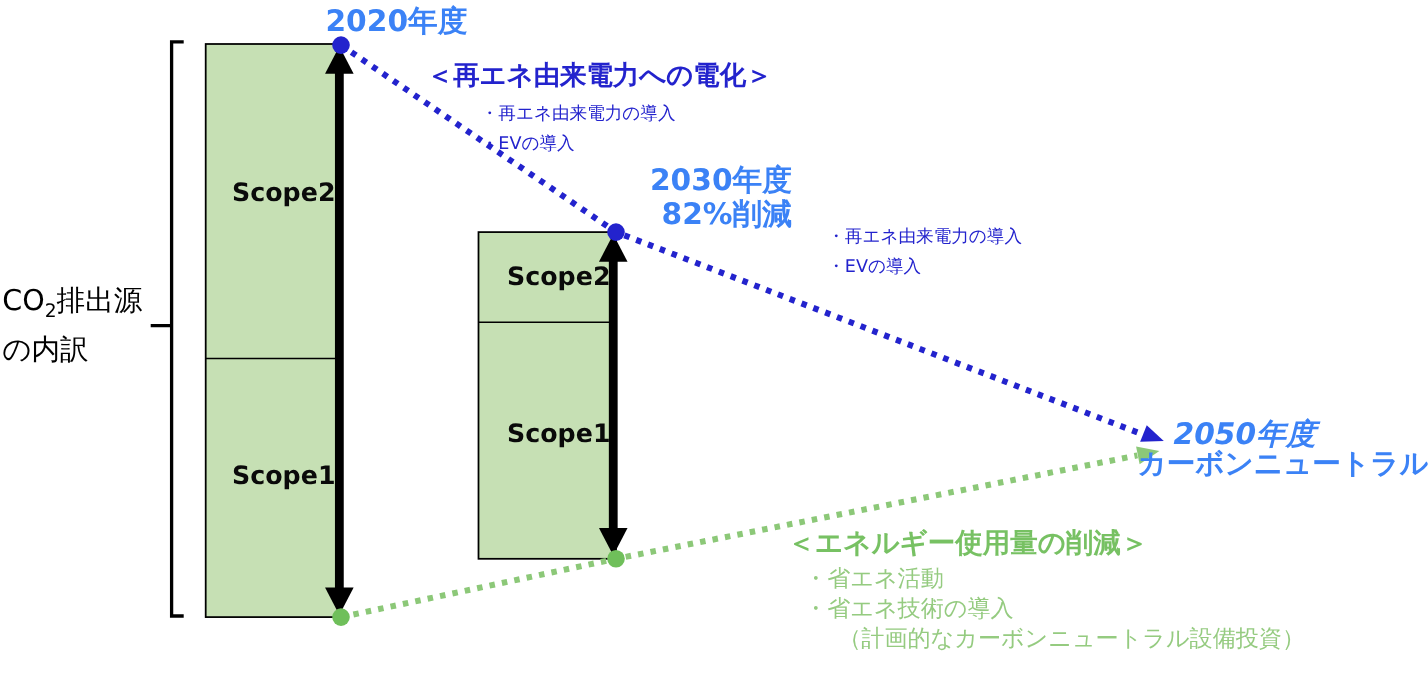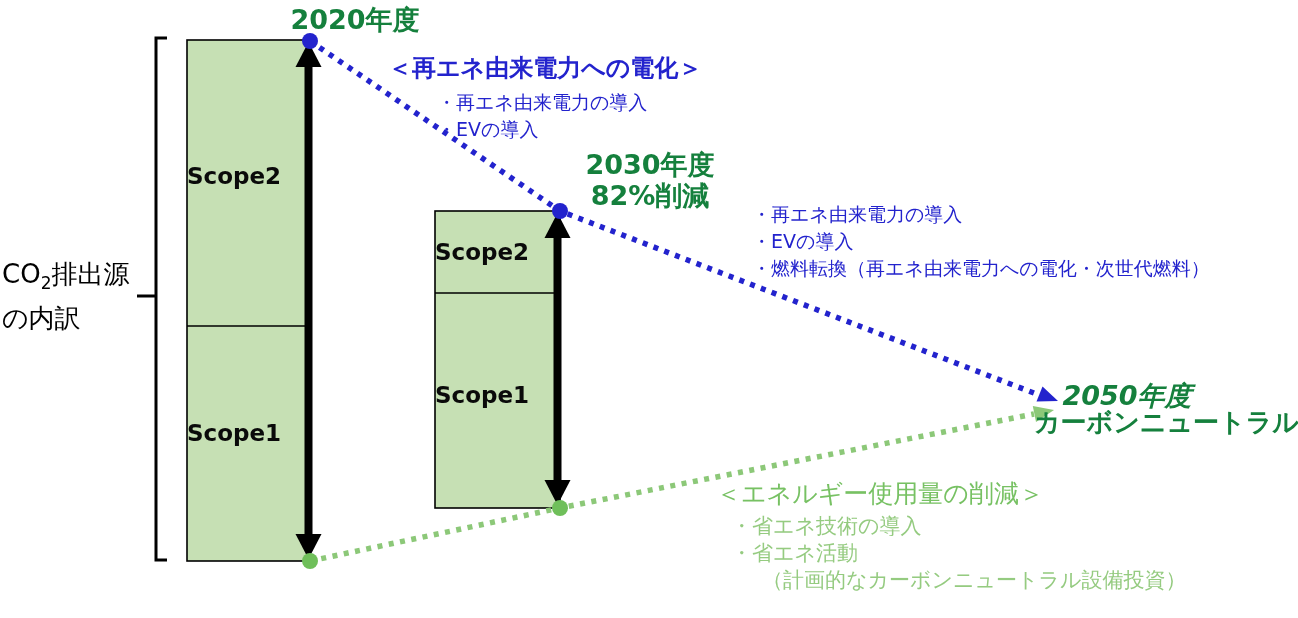--- a/index.html
+++ b/index.html
@@ -22,27 +22,27 @@
   .bar-divider{stroke:var(--c-bar-border);stroke-width:1.4;}
   .bracket{stroke:var(--c-black);stroke-width:3;fill:none;}
   .dotted{fill:none;stroke-width:5.5;stroke-dasharray:5 6.5;stroke-linecap:butt;}
   .dotted.blue{stroke:var(--c-blue);}
   .dotted.green{stroke:var(--c-green-line);}
   .fill-blue{fill:var(--c-blue);}
   .fill-green-arrow{fill:var(--c-green-line);}
   .fill-green-dot{fill:var(--c-green-dot);}
   .black-shaft{stroke:var(--c-black);stroke-width:8;}
   .black-head{fill:var(--c-black);}
-  .milestone{position:absolute;font-weight:bold;color:#15803d;text-align:center;font-size:27px;line-height:31px;white-space:nowrap;}
-  .scope-label{position:absolute;font-weight:bold;font-size:23px;color:#0a0a0a;text-align:left;white-space:nowrap;}
+  .milestone{position:absolute;font-weight:bold;color:#3b82f6;text-align:right;font-size:27px;line-height:31px;white-space:nowrap;}
+  .scope-label{position:absolute;font-weight:bold;font-size:23px;color:#0a0a0a;text-align:right;white-space:nowrap;}
   .side-label{position:absolute;font-size:26px;color:#000;text-align:left;line-height:35px;white-space:nowrap;}
   .side-label sub{font-size:17px;}
   .blue-heading{position:absolute;font-size:24px;font-weight:bold;color:var(--c-blue);white-space:nowrap;}
-  .blue-list{position:absolute;font-size:19px;color:var(--c-blue);line-height:27px;white-space:nowrap;}
-  .green-heading{position:absolute;font-size:25px;font-weight:normal;color:var(--c-green-heading);white-space:nowrap;}
+  .blue-list{position:absolute;font-size:16px;color:var(--c-blue);line-height:27px;white-space:nowrap;}
+  .green-heading{position:absolute;font-size:25px;font-weight:bold;color:var(--c-green-heading);white-space:nowrap;}
   .green-list{position:absolute;font-size:21px;color:var(--c-green-text);line-height:27px;white-space:nowrap;}
   .green-list .indent{padding-left:31px;}
 </style>
 </head>
 <body>
 
 <div class="canvas">
 
   <svg class="layer" width="1298" height="618" viewBox="0 0 1298 618">
 
@@ -96,23 +96,22 @@
 
   <div class="blue-heading" style="left:388px;top:52px;">＜再エネ由来電力への電化＞</div>
   <div class="blue-list" style="left:437px;top:89px;">
     <div>・再エネ由来電力の導入</div>
     <div>・EVの導入</div>
   </div>
 
   <div class="blue-list" style="left:752px;top:201px;">
     <div>・再エネ由来電力の導入</div>
     <div>・EVの導入</div>
-    <div>・燃料転換（再エネ由来電力への電化・次世代燃料）</div>
   </div>
 
   <div class="green-heading" style="left:716px;top:477px;">＜エネルギー使用量の削減＞</div>
   <div class="green-list" style="left:731px;top:513px;">
+    <div>・省エネ活動</div>
     <div>・省エネ技術の導入</div>
-    <div>・省エネ活動</div>
     <div class="indent">（計画的なカーボンニュートラル設備投資）</div>
   </div>
 
 </div>
 
 </body></html>

